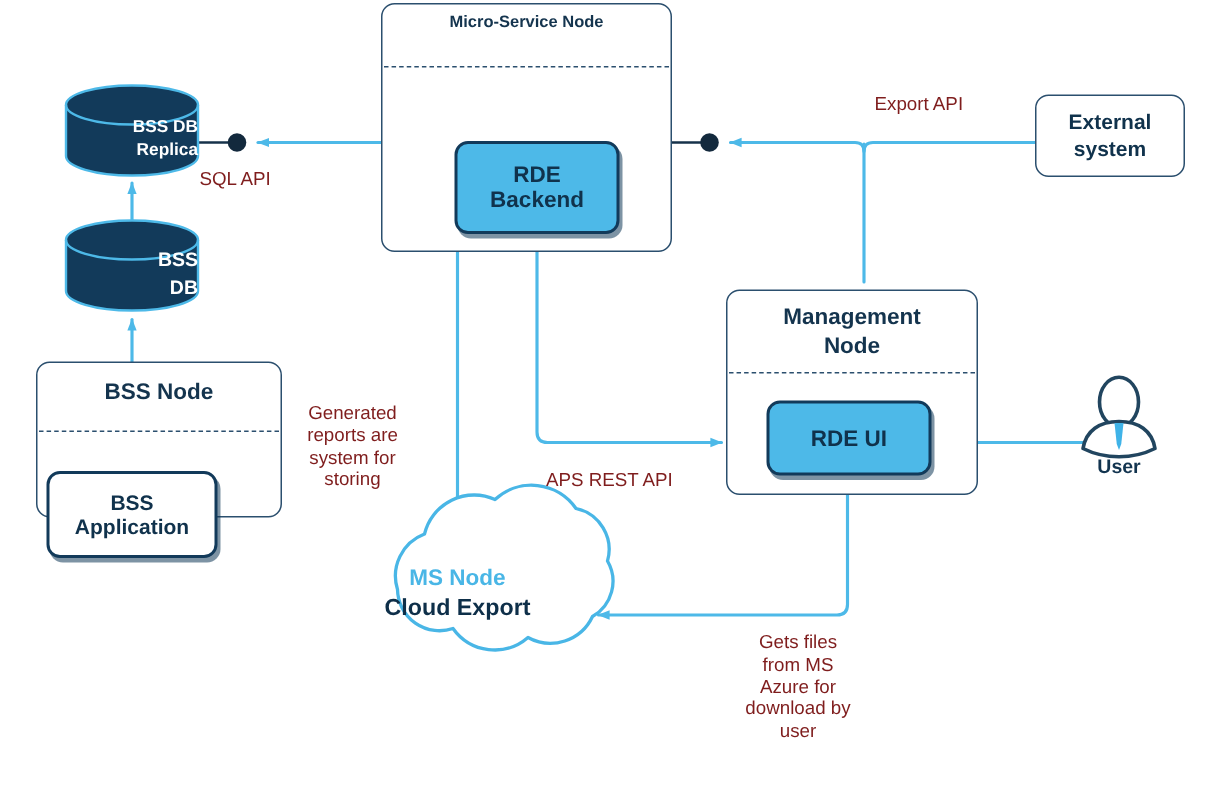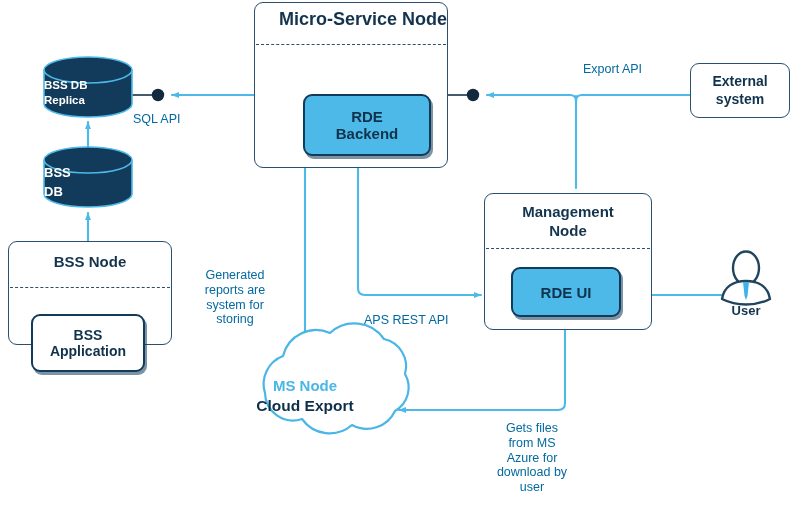--- a/index.html
+++ b/index.html
@@ -6,21 +6,21 @@
   html,body{margin:0;padding:0;background:#ffffff;}
   body{
     width:810px;height:524px;position:relative;overflow:hidden;
     font-family:"Liberation Sans","DejaVu Sans",sans-serif;
     color:#13334d;
   }
   #canvas{position:absolute;left:0;top:0;width:810px;height:524px;}
   svg.layer{position:absolute;left:0;top:0;width:810px;height:524px;}
   svg.links{z-index:1;}
   svg.shapes{z-index:2;}
-  .lbl{position:absolute;z-index:3;color:#0369a1;line-height:1.18;}
+  .lbl{position:absolute;z-index:3;color:#7f1d1d;line-height:1.18;}
 
   
   .node{position:absolute;z-index:2;border:1.3px solid #2b4f6e;border-radius:9px;
         background:#ffffff;box-sizing:border-box;}
   .node .title{position:absolute;left:0;right:0;top:6px;text-align:center;
         font-weight:bold;color:#14344e;}
   .node .divider{position:absolute;left:1px;right:1px;border-top:1.6px dashed #2b4f6e;}
 
   
   .appbox{position:absolute;z-index:3;border:2.2px solid #123a5a;border-radius:9px;
@@ -29,21 +29,21 @@
         box-shadow:2px 3px 0 rgba(18,58,90,.55);}
   .appbox.blue{background:#4db9e8;}
   .appbox.white{background:#ffffff;}
 
   
   .plainbox{position:absolute;z-index:3;border:1.3px solid #2b4f6e;border-radius:9px;
         background:#fff;box-sizing:border-box;display:flex;align-items:center;
         justify-content:center;text-align:center;font-weight:bold;color:#10324c;}
 
   .cyl{position:absolute;z-index:3;}
-  .cyl .txt{position:absolute;left:0;right:0;text-align:left;color:#ffffff;
+  .cyl .txt{position:absolute;left:0;right:0;text-align:right;color:#ffffff;
         font-weight:bold;line-height:1.25;}
   .userlabel{position:absolute;z-index:3;text-align:center;font-weight:bold;color:#12344f;}
   .cloudtext{position:absolute;z-index:3;text-align:center;line-height:1.3;}
   .cloudtext .l1{color:#49b6e6;font-weight:bold;}
   .cloudtext .l2{color:#0e2f49;font-weight:bold;}
 </style>
 </head>
 <body>
 
 <div id="canvas">
@@ -126,36 +126,36 @@
     </g>
 
     <g>
       <ellipse cx="746" cy="268" rx="13" ry="16.5" fill="#ffffff" stroke="#21455f" stroke-width="2.4"></ellipse>
       <path d="M722,299 c2,-12 11,-18 24,-18 c13,0 22,6 24,18 c-8,4 -16,5.5 -24,5.5 c-8,0 -16,-1.5 -24,-5.5 z" fill="#ffffff" stroke="#21455f" stroke-width="2.4" stroke-linejoin="round"></path>
       <path d="M743,282 l6,0 l-1.5,14 l-1.5,4 l-1.5,-4 z" fill="#3fb3e8"></path>
     </g>
   </svg>
 
   <div class="node" style="left:254px;top:2px;width:194px;height:166px;">
-    <div class="title" style="font-size:18px;text-align:right;">Micro-Service Node</div>
+    <div class="title" style="font-size:11px;">Micro-Service Node</div>
     <div class="divider" style="top:41px;"></div>
   </div>
 
   <div class="node" style="left:484px;top:193px;width:168px;height:137px;">
     <div class="title" style="font-size:15px;top:28px;">Node</div>
     <div class="title" style="font-size:15px;top:9px;">Management</div>
     <div class="divider" style="top:54px;"></div>
   </div>
 
-  <div class="node" style="left:8px;top:241px;width:164px;height:104px;padding-left:28px;">
+  <div class="node" style="left:24px;top:241px;width:164px;height:104px;padding-left:28px;">
     <div class="title" style="font-size:15px;top:11px;">BSS Node</div>
     <div class="divider" style="top:45px;"></div>
   </div>
 
-  <div class="appbox blue" style="left:303px;top:94px;width:128px;height:62px;flex-direction:column;font-size:15px;">
+  <div class="appbox blue" style="left:303px;top:94px;width:110px;height:62px;flex-direction:column;font-size:15px;">
     <span>RDE</span>
     <span>Backend</span>
   </div>
 
   <div class="appbox blue" style="left:511px;top:267px;width:110px;height:50px;font-size:15px;">
     <span>RDE UI</span>
   </div>
 
   <div class="appbox white" style="left:31px;top:314px;width:114px;height:58px;flex-direction:column;font-size:14px;">
     <span>BSS</span>

